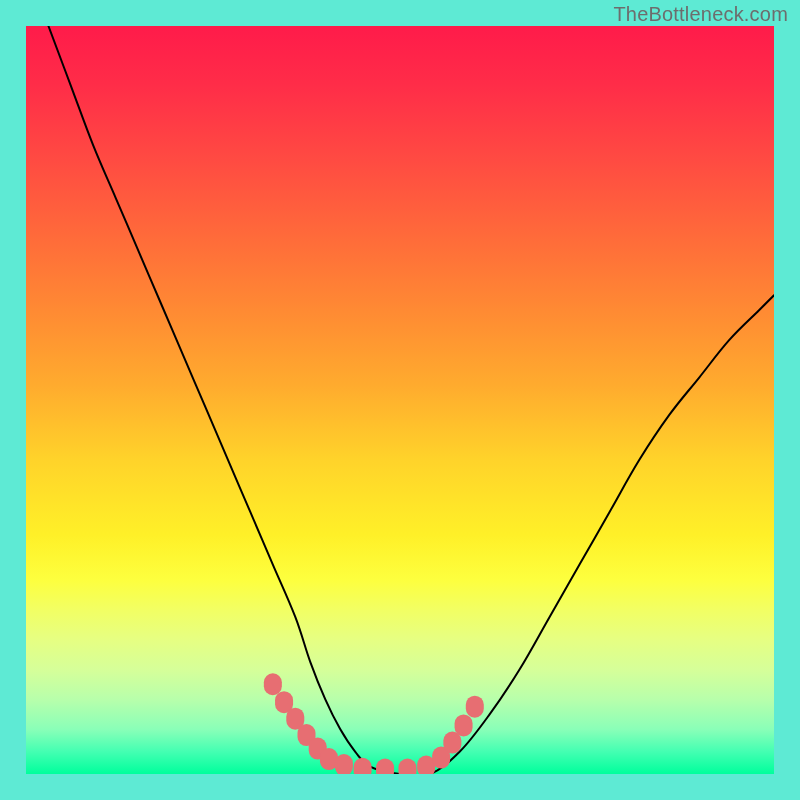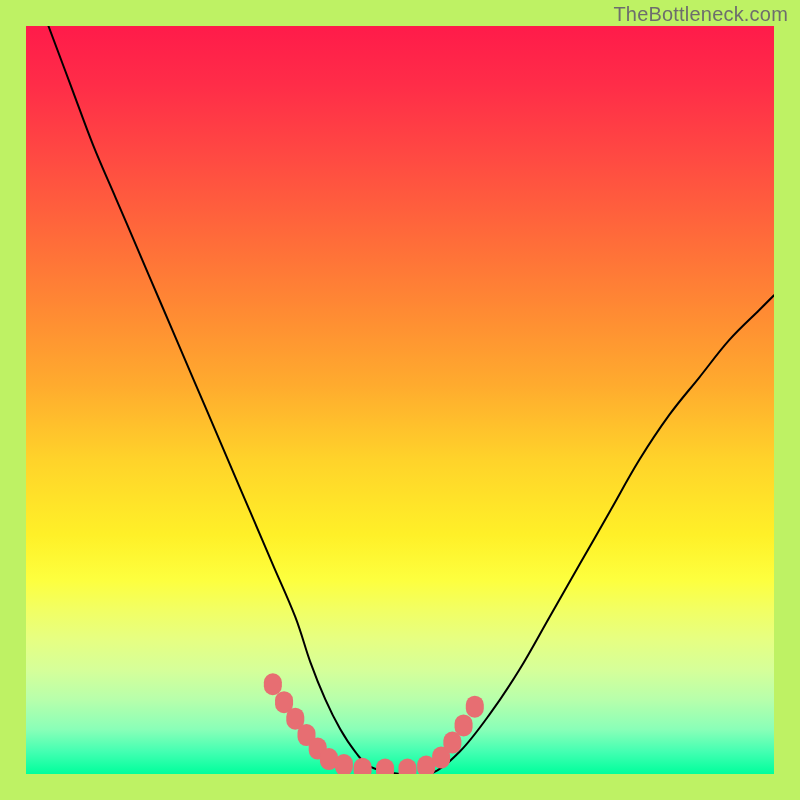--- a/index.html
+++ b/index.html
@@ -8,21 +8,21 @@
     width: 800px;
     height: 800px;
     background: #000;
     overflow: hidden;
     font-family: Arial, Helvetica, sans-serif;
   }
   .stage {
     position: relative;
     width: 800px;
     height: 800px;
-    background: #bef264;
+    background: #5eead4;
   }
   .plot {
     position: absolute;
     left: 26px;
     top: 26px;
     width: 748px;
     height: 748px;
     overflow: hidden;
   }
   .gradient {

